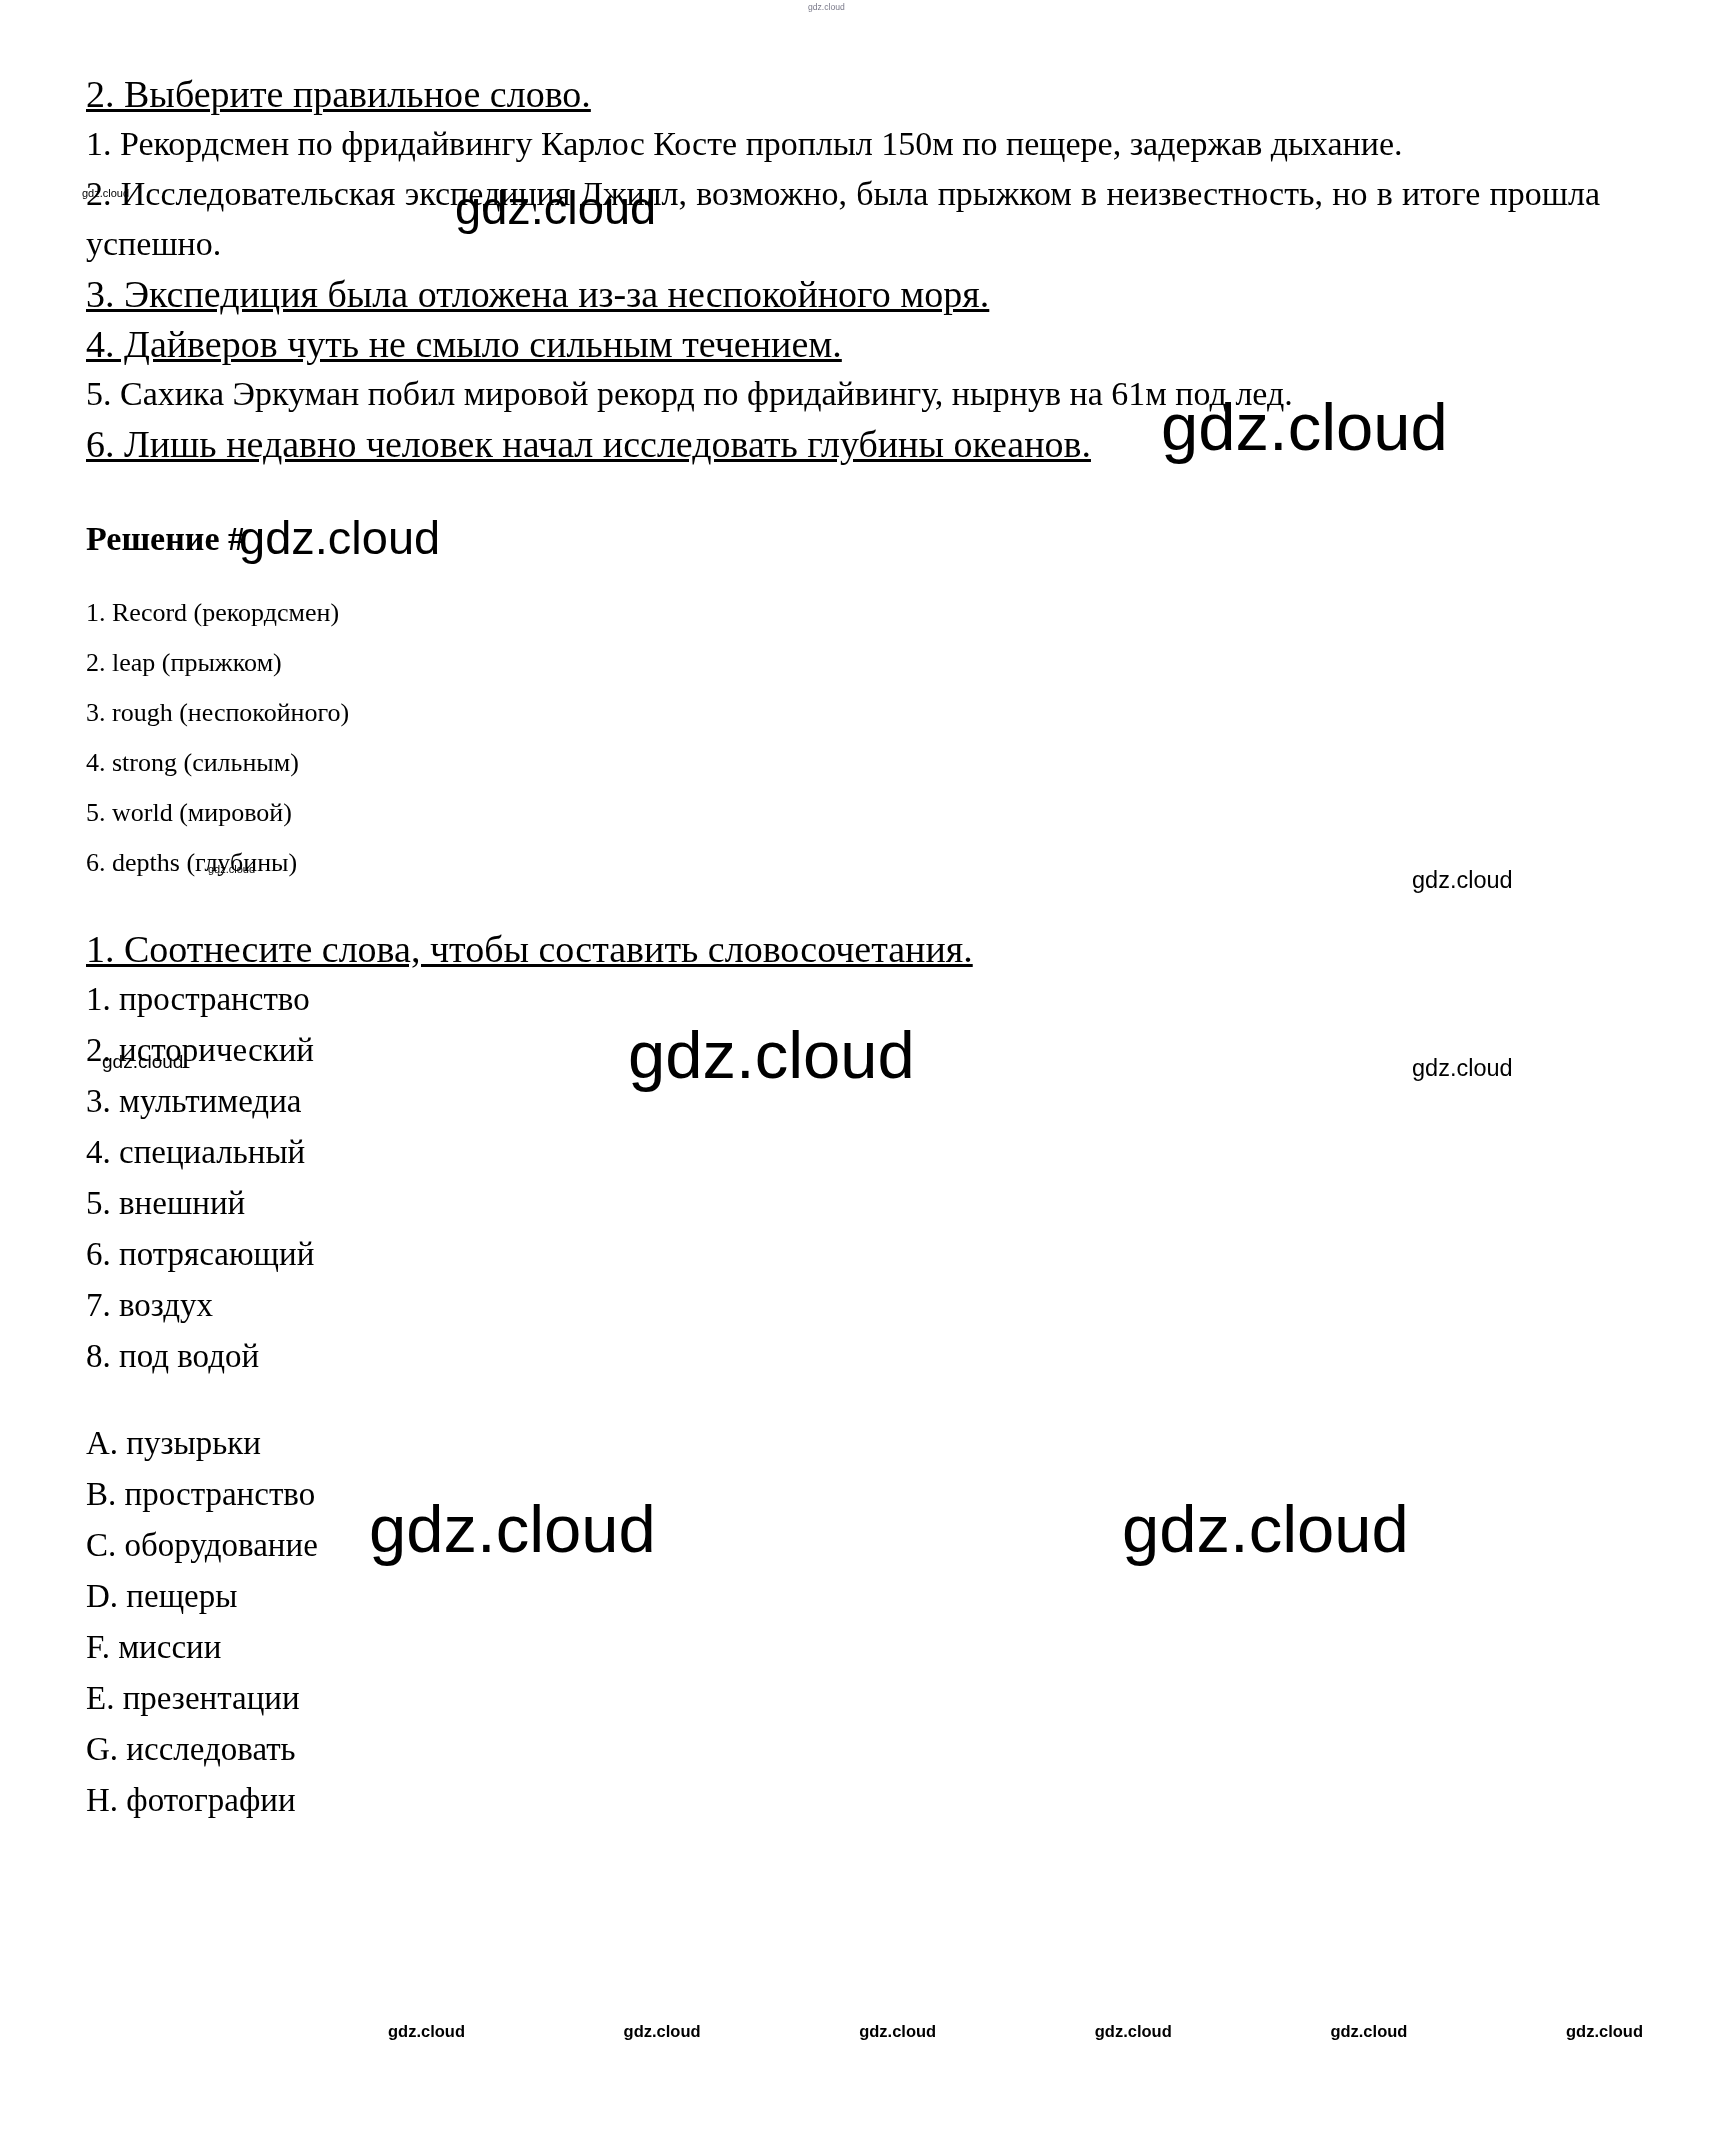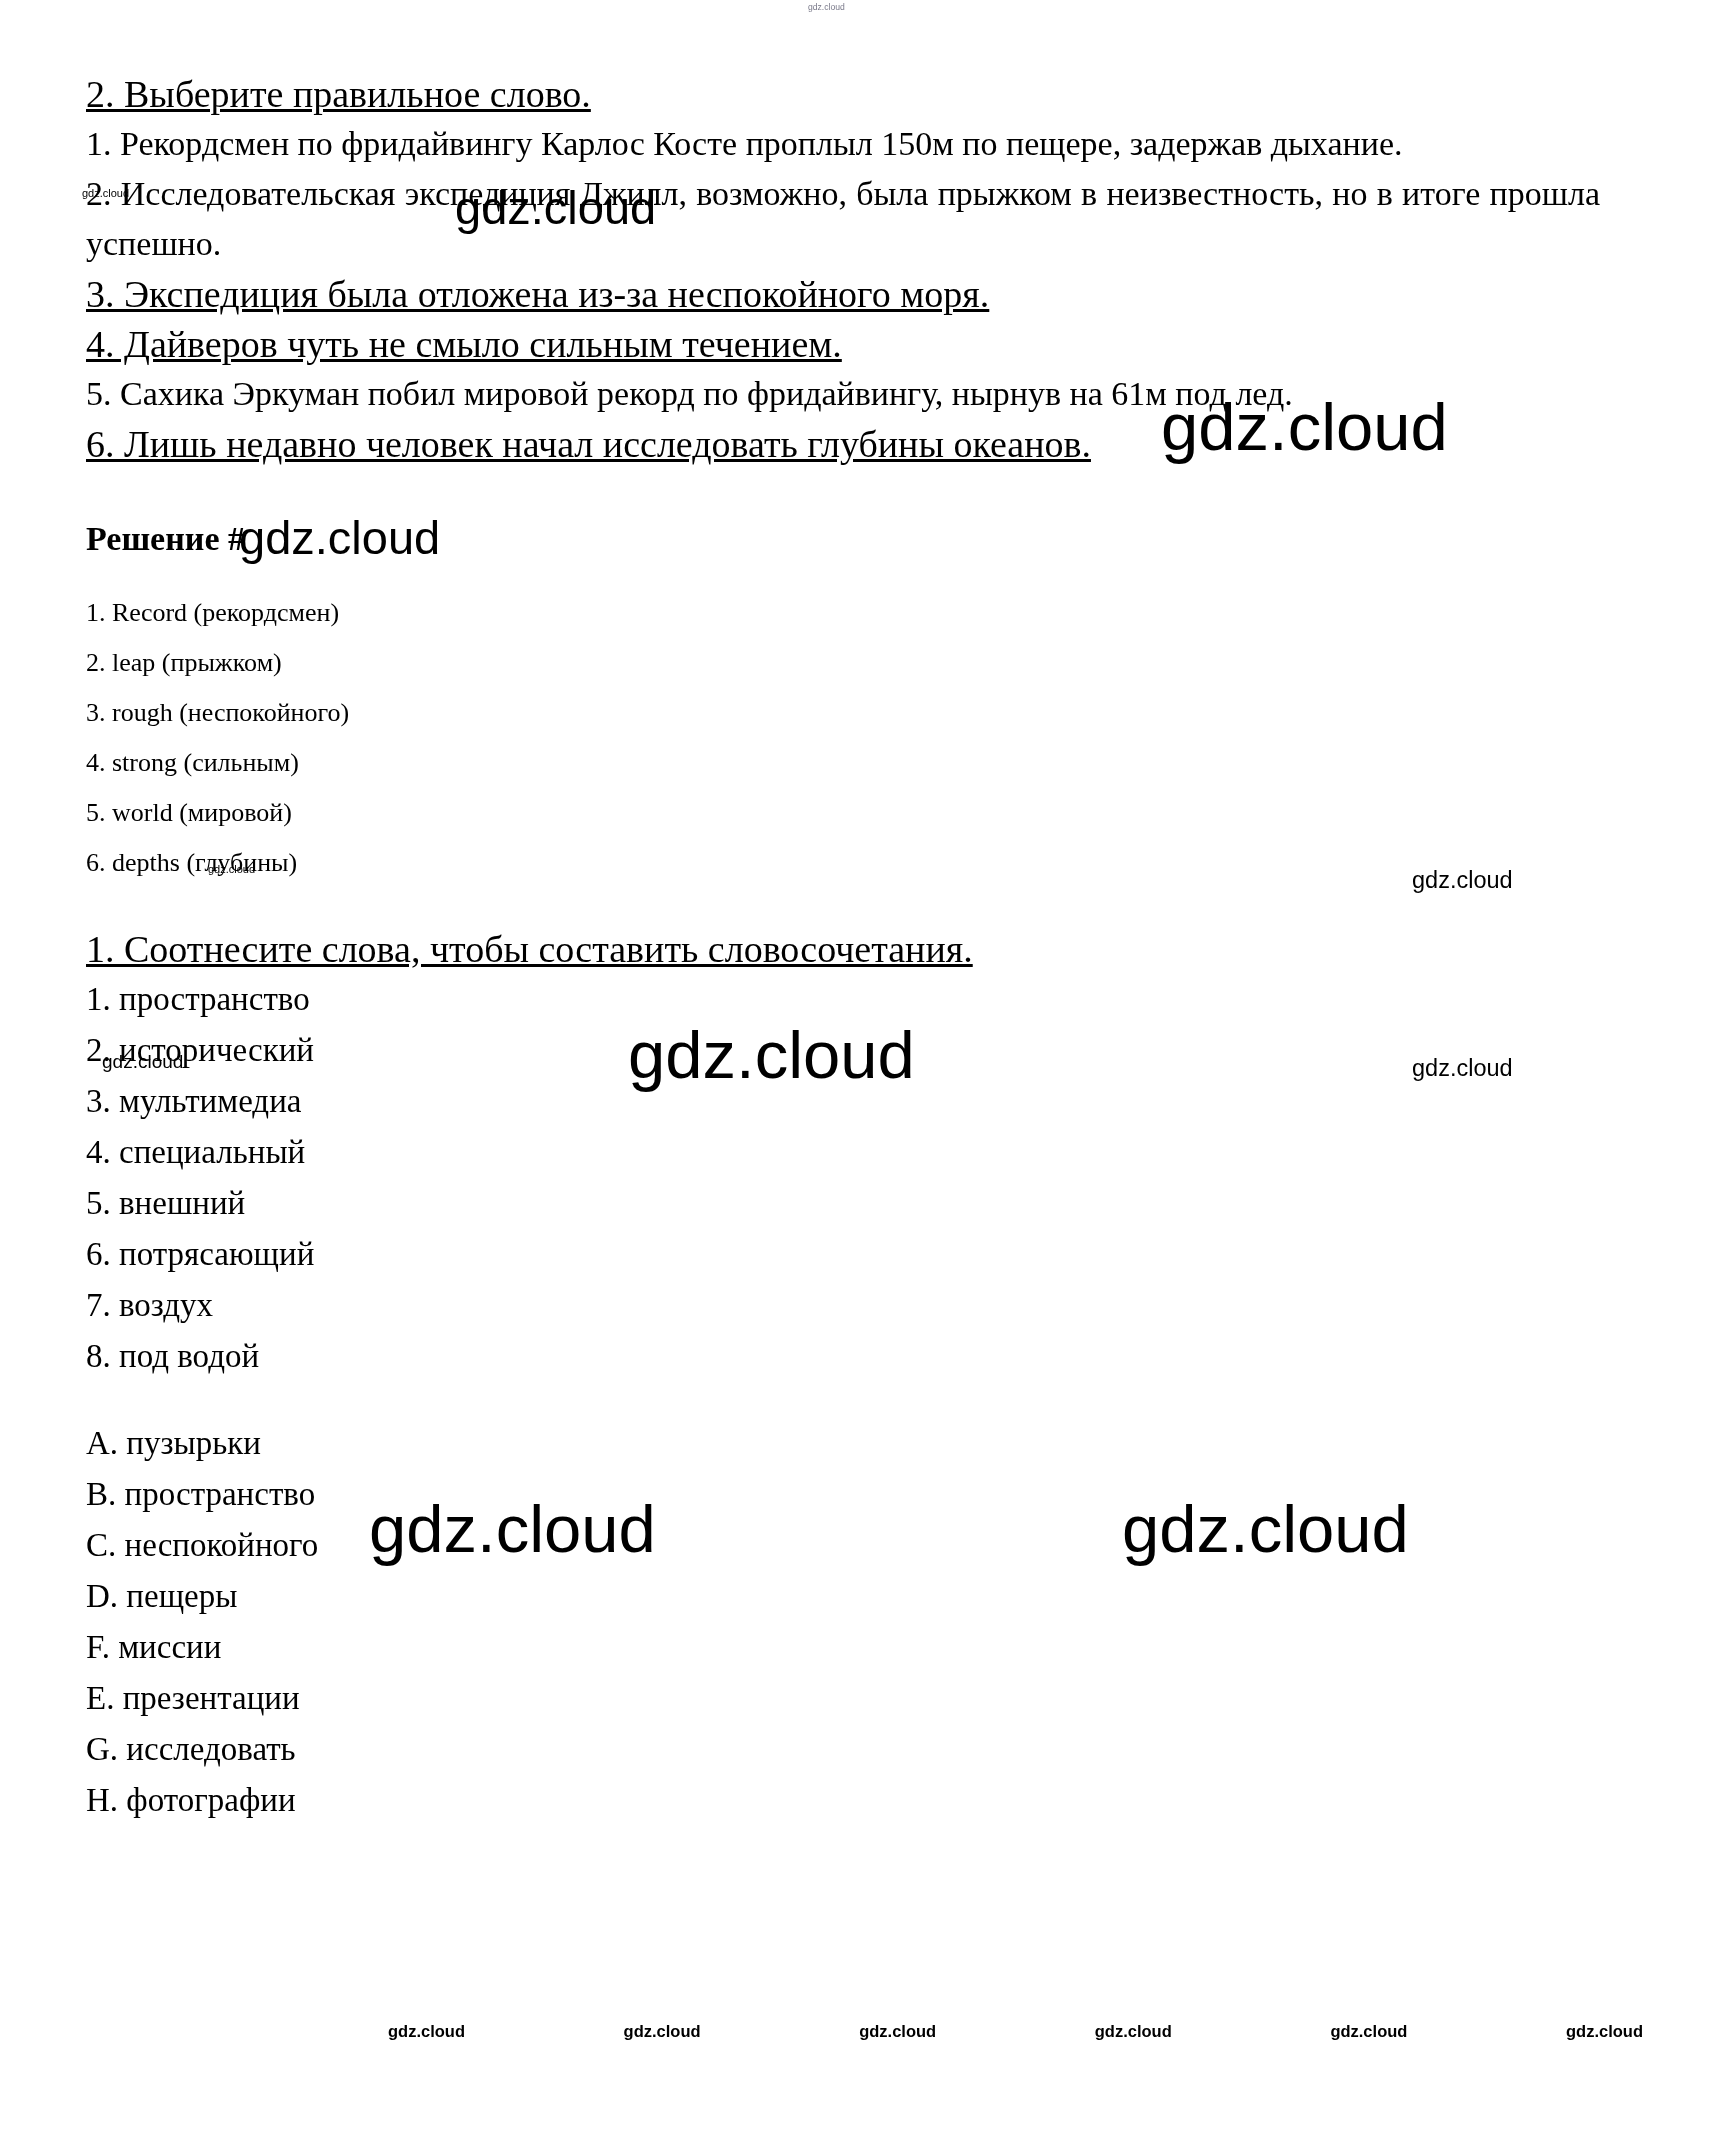--- a/index.html
+++ b/index.html
@@ -145,21 +145,21 @@
     <p class="list-line">4. специальный</p>
     <p class="list-line">5. внешний</p>
     <p class="list-line">6. потрясающий</p>
     <p class="list-line">7. воздух</p>
     <p class="list-line">8. под водой</p>
 
     <div class="spacer-md"></div>
 
     <p class="list-line">A. пузырьки</p>
     <p class="list-line">B. пространство</p>
-    <p class="list-line">C. неспокойного</p>
+    <p class="list-line">C. оборудование</p>
     <p class="list-line">D. пещеры</p>
     <p class="list-line">F. миссии</p>
     <p class="list-line">E. презентации</p>
     <p class="list-line">G. исследовать</p>
     <p class="list-line">H. фотографии</p>
 
   </div>
 
   <div class="wm wm-tiny" style="left:82px; top:187px;">gdz.cloud</div>
   <div class="wm wm-big" style="left:455px; top:180px;">gdz.cloud</div>

